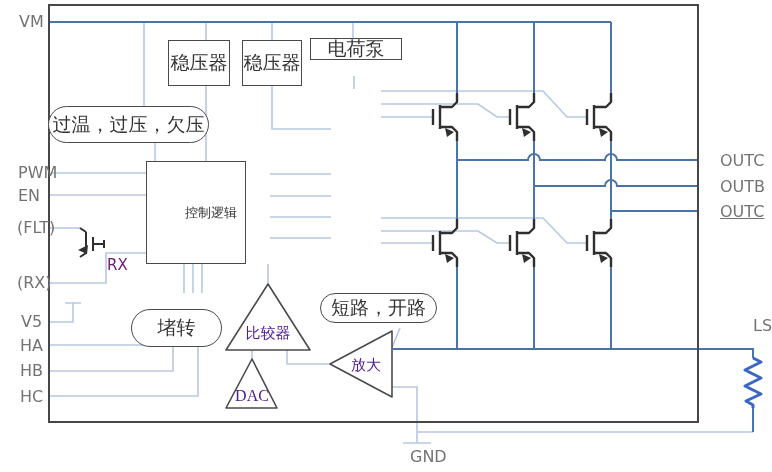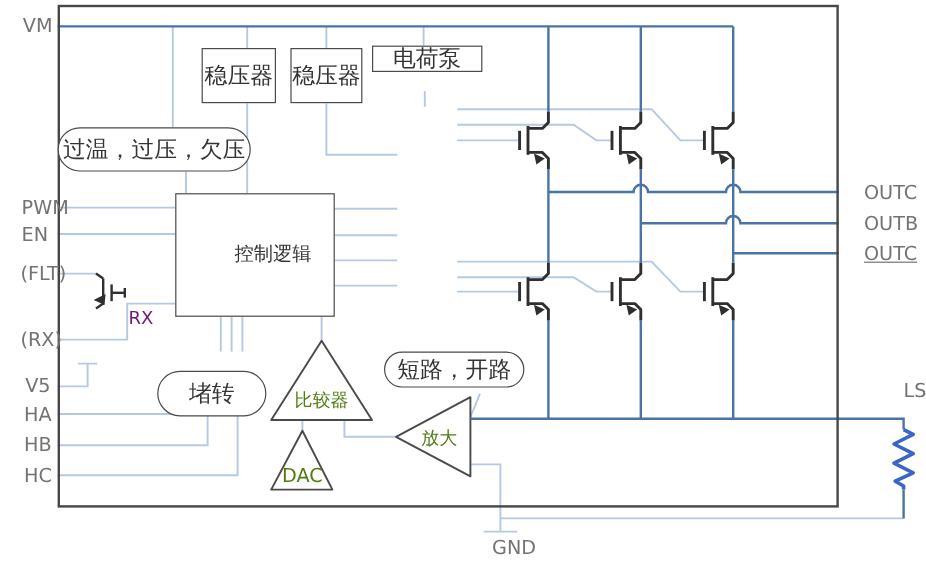--- a/index.html
+++ b/index.html
@@ -5,21 +5,21 @@
   html,body{margin:0;padding:0;background:#ffffff;}
   #stage{position:relative;width:772px;height:472px;background:#ffffff;overflow:hidden;
          font-family:"DejaVu Sans","Liberation Sans",sans-serif;color:#3a3a3a;}
   #wires{position:absolute;left:0;top:0;z-index:0;}
   .outer-box{position:absolute;left:48px;top:4px;width:651px;height:419px;
              border:2px solid #474747;box-sizing:border-box;background:transparent;z-index:1;}
   .blk{position:absolute;box-sizing:border-box;border:1.6px solid #4a4a4a;background:#ffffff;
        display:flex;align-items:center;justify-content:center;z-index:2;
        font-size:19px;color:#333;white-space:nowrap;}
   .oval{border-radius:19px;}
-  .tri-label{position:absolute;z-index:3;text-align:center;font-size:15px;color:#4d7c0f;white-space:nowrap;}
+  .tri-label{position:absolute;z-index:3;text-align:center;font-size:15px;color:#4c1d95;white-space:nowrap;font-family:Liberation Serif, serif;}
   .pin-label{position:absolute;z-index:3;font-size:16px;color:#737373;white-space:nowrap;margin-left:15px;}
   .small-label{position:absolute;z-index:3;font-size:15px;color:#701a75;white-space:nowrap;}
 </style>
 </head>
 <body>
 
 <div id="stage">
 
   <svg id="wires" width="772" height="472" viewBox="0 0 772 472">
 
@@ -144,21 +144,21 @@
     </div>
   <div class="blk" style="left:168px;top:40px;width:62px;height:46px;">
       <span>稳压器</span>
     </div>
   <div class="blk" style="left:242px;top:40px;width:60px;height:46px;">
       <span>稳压器</span>
     </div>
   <div class="blk" style="left:310px;top:38px;width:92px;height:22px;">
       <span>电荷泵</span>
     </div>
-  <div class="blk" style="left:146px;top:161px;width:133px;height:103px;font-size:16px;padding-left:30px;">
+  <div class="blk" style="left:146px;top:161px;width:100px;height:103px;font-size:13px;padding-left:30px;">
       <span>控制逻辑</span>
     </div>
   <div class="blk oval" style="left:131px;top:291px;width:91px;height:38px;margin-top:18px;">
       <span>堵转</span>
     </div>
   <div class="blk oval" style="left:320px;top:293px;width:117px;height:30px;border-radius:17px;">
       <span>短路，开路</span>
     </div>
 
   <div class="tri-label" style="left:226px;top:324px;width:84px;">比较器</div>

